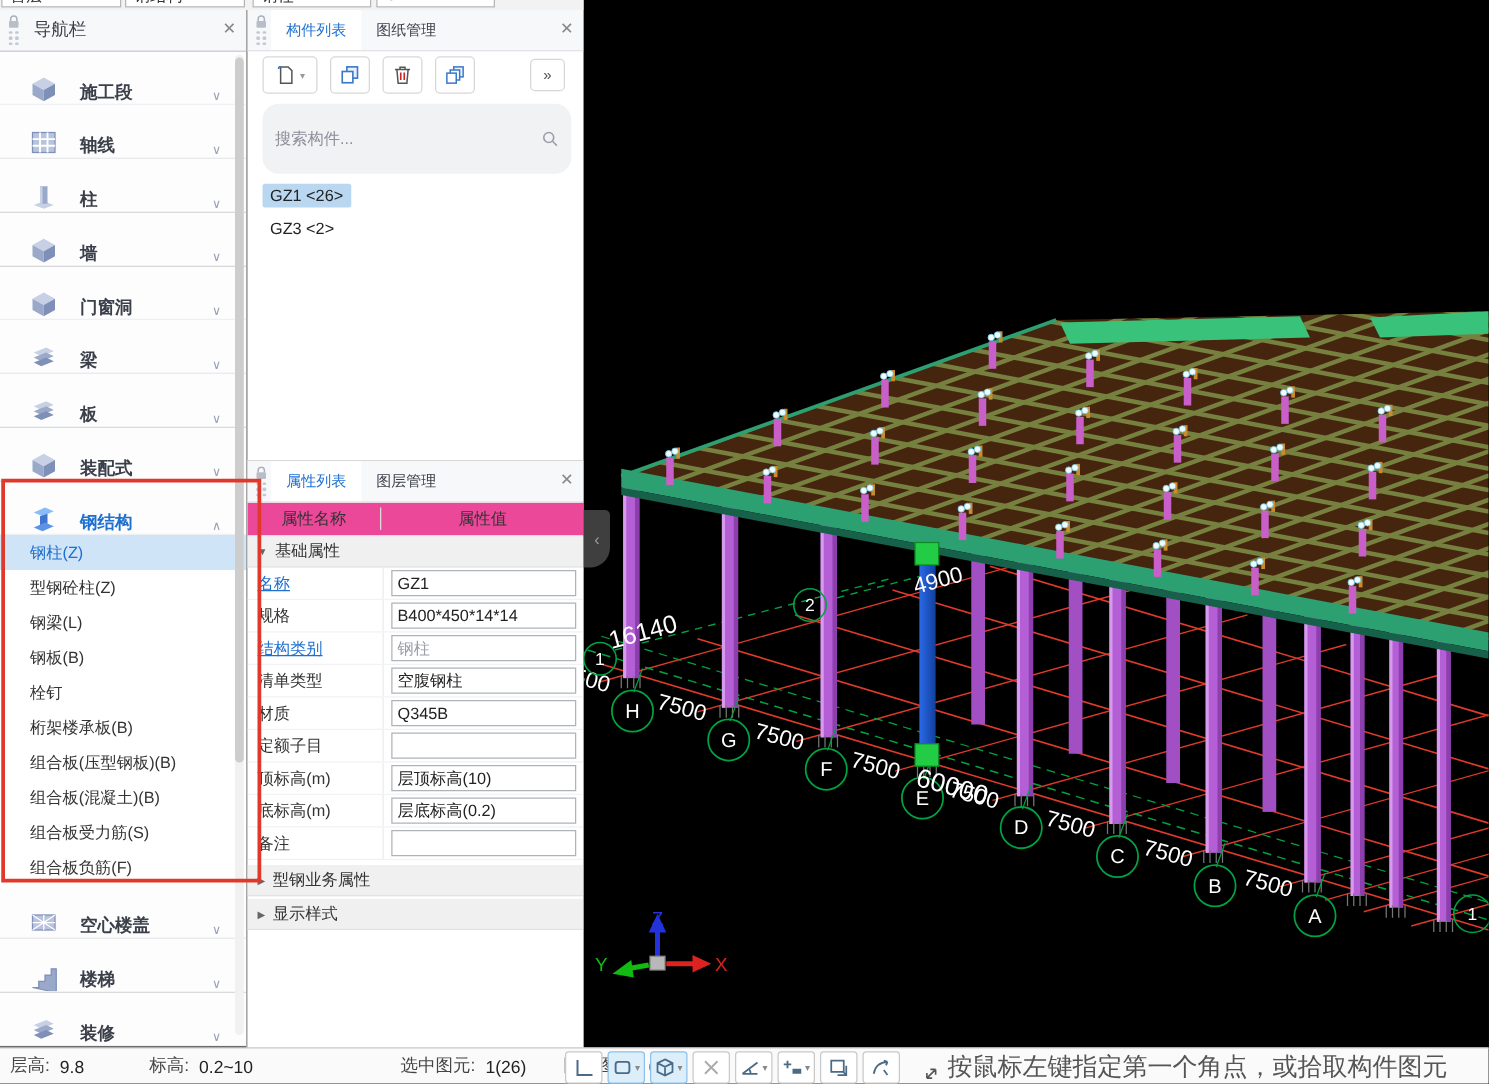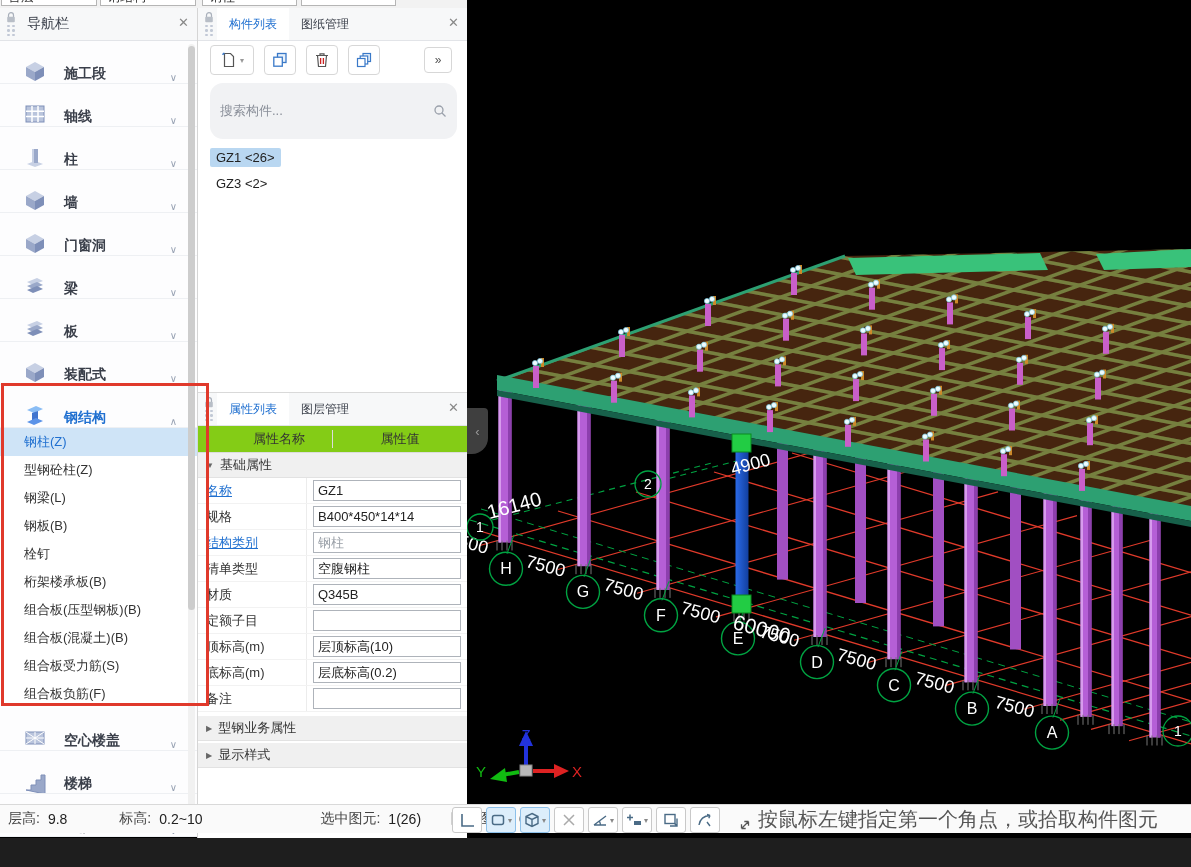--- a/index.html
+++ b/index.html
@@ -35,40 +35,40 @@
   .ctoolbar{height:38px;display:flex;align-items:center;gap:10px;padding-left:12px;}
   .tbtn{width:30px;height:28px;border:1px solid #d7d7d7;border-radius:4px;background:#fff;display:flex;align-items:center;justify-content:center;}
   .tbtn.wcar{width:42px;}
   .tbtn .car{font-size:8px;color:#999;margin-left:2px;}
   .tbtn.more{margin-left:34px;width:26px;height:24px;color:#555;font-size:12px;}
   .searchwrap{margin:4px 10px 6px 12px;height:24px;background:#f1f2f4;border-radius:13px;display:flex;align-items:center;padding:16px 10px;}
   .searchwrap .ph{flex:1;font-size:13px;color:#8a8f99;}
   .comp-item{height:26px;line-height:24px;padding-left:12px;}
   .comp-item span{font-size:13px;color:#222;padding:2px 6px;border-radius:2px;}
   .comp-item.sel span{background:#b9d7f1;}
-  .prop-block{position:absolute;left:0;top:384px;width:269px;bottom:0;background:#fff;border-top:1px solid #d9d9d9;}
-  .prop-cols{display:flex;height:26px;background:#84cc16;border-bottom:1px solid #dcdcdc;font-size:13px;color:#333;align-items:center;padding-left:28px;}
+  .prop-block{position:absolute;left:0;top:360px;width:269px;bottom:0;background:#fff;border-top:1px solid #d9d9d9;}
+  .prop-cols{display:flex;height:26px;background:#ec4899;border-bottom:1px solid #dcdcdc;font-size:13px;color:#333;align-items:center;}
   .prop-cols span:first-child{width:106px;text-align:center;border-right:1px solid #dcdcdc;}
   .prop-cols span:last-child{flex:1;text-align:center;}
   .prop-section{height:24px;display:flex;align-items:center;background:#f0f0f0;border-bottom:1px solid #e2e2e2;font-size:13px;color:#333;}
   .prop-section .tri{font-size:8px;color:#666;margin:0 6px 0 8px;}
   .prop-row{display:flex;height:25px;align-items:center;border-bottom:1px solid #f2f2f2;}
   .prop-label{width:100px;padding-left:8px;font-size:13px;color:#333;border-right:1px solid #ececec;height:100%;display:flex;align-items:center;}
   .prop-label.link{color:#2070d0;text-decoration:underline;}
   .prop-val{flex:1;margin:0 6px 0 6px;border:1px solid #aeb3ba;height:19px;line-height:19px;font-size:13px;color:#222;padding-left:4px;background:#fff;}
   .prop-val.muted{color:#9aa0a8;}
   
   .viewport{position:absolute;left:467px;top:0;width:724px;height:838px;background:#000;}
   .collapse-tab{position:absolute;left:0;top:408px;width:21px;height:46px;background:#3f3f3f;border-radius:0 4px 16px 0;
                 color:#9a9a9a;font-size:13px;display:flex;align-items:center;justify-content:center;}
   svg text{font-family:"Liberation Sans",sans-serif;}
   
   .red-outline{position:absolute;left:1px;top:383px;width:202px;height:317px;border:3px solid #e0392b;z-index:60;pointer-events:none;}
   
-  .statusbar{position:absolute;left:0;top:804px;width:1191px;height:29px;background:#fafafa;border-top:1px solid #d9d9d9;box-sizing:border-box;z-index:40;padding-left:38px;}
+  .statusbar{position:absolute;left:0;top:838px;width:1191px;height:29px;background:#fafafa;border-top:1px solid #d9d9d9;box-sizing:border-box;z-index:40;padding-left:38px;}
   .sb-left{position:absolute;left:8px;top:0;height:28px;display:flex;align-items:center;font-size:14px;color:#444;}
   .sb-left b{font-weight:normal;color:#222;margin-left:8px;}
   .sb-left .gap1{margin-left:52px;} .sb-left .gap2{margin-left:118px;} .sb-left .gap3{margin-left:30px;}
   .sb-tools{position:absolute;left:452px;top:2px;display:flex;gap:4px;}
   .sbtn{height:24px;min-width:26px;border:1px solid #c9c9c9;border-radius:3px;background:#fff;display:flex;align-items:center;justify-content:center;padding:0 1px;}
   .sbtn.active{background:#ddeefb;border-color:#8cc0ea;}
   .sbtn .car{font-size:8px;color:#888;margin:0 1px;}
   .sb-hint{position:absolute;left:737px;top:0;height:28px;display:flex;align-items:flex-end;font-size:20px;color:#555;gap:5px;}
 </style>
 </head>

